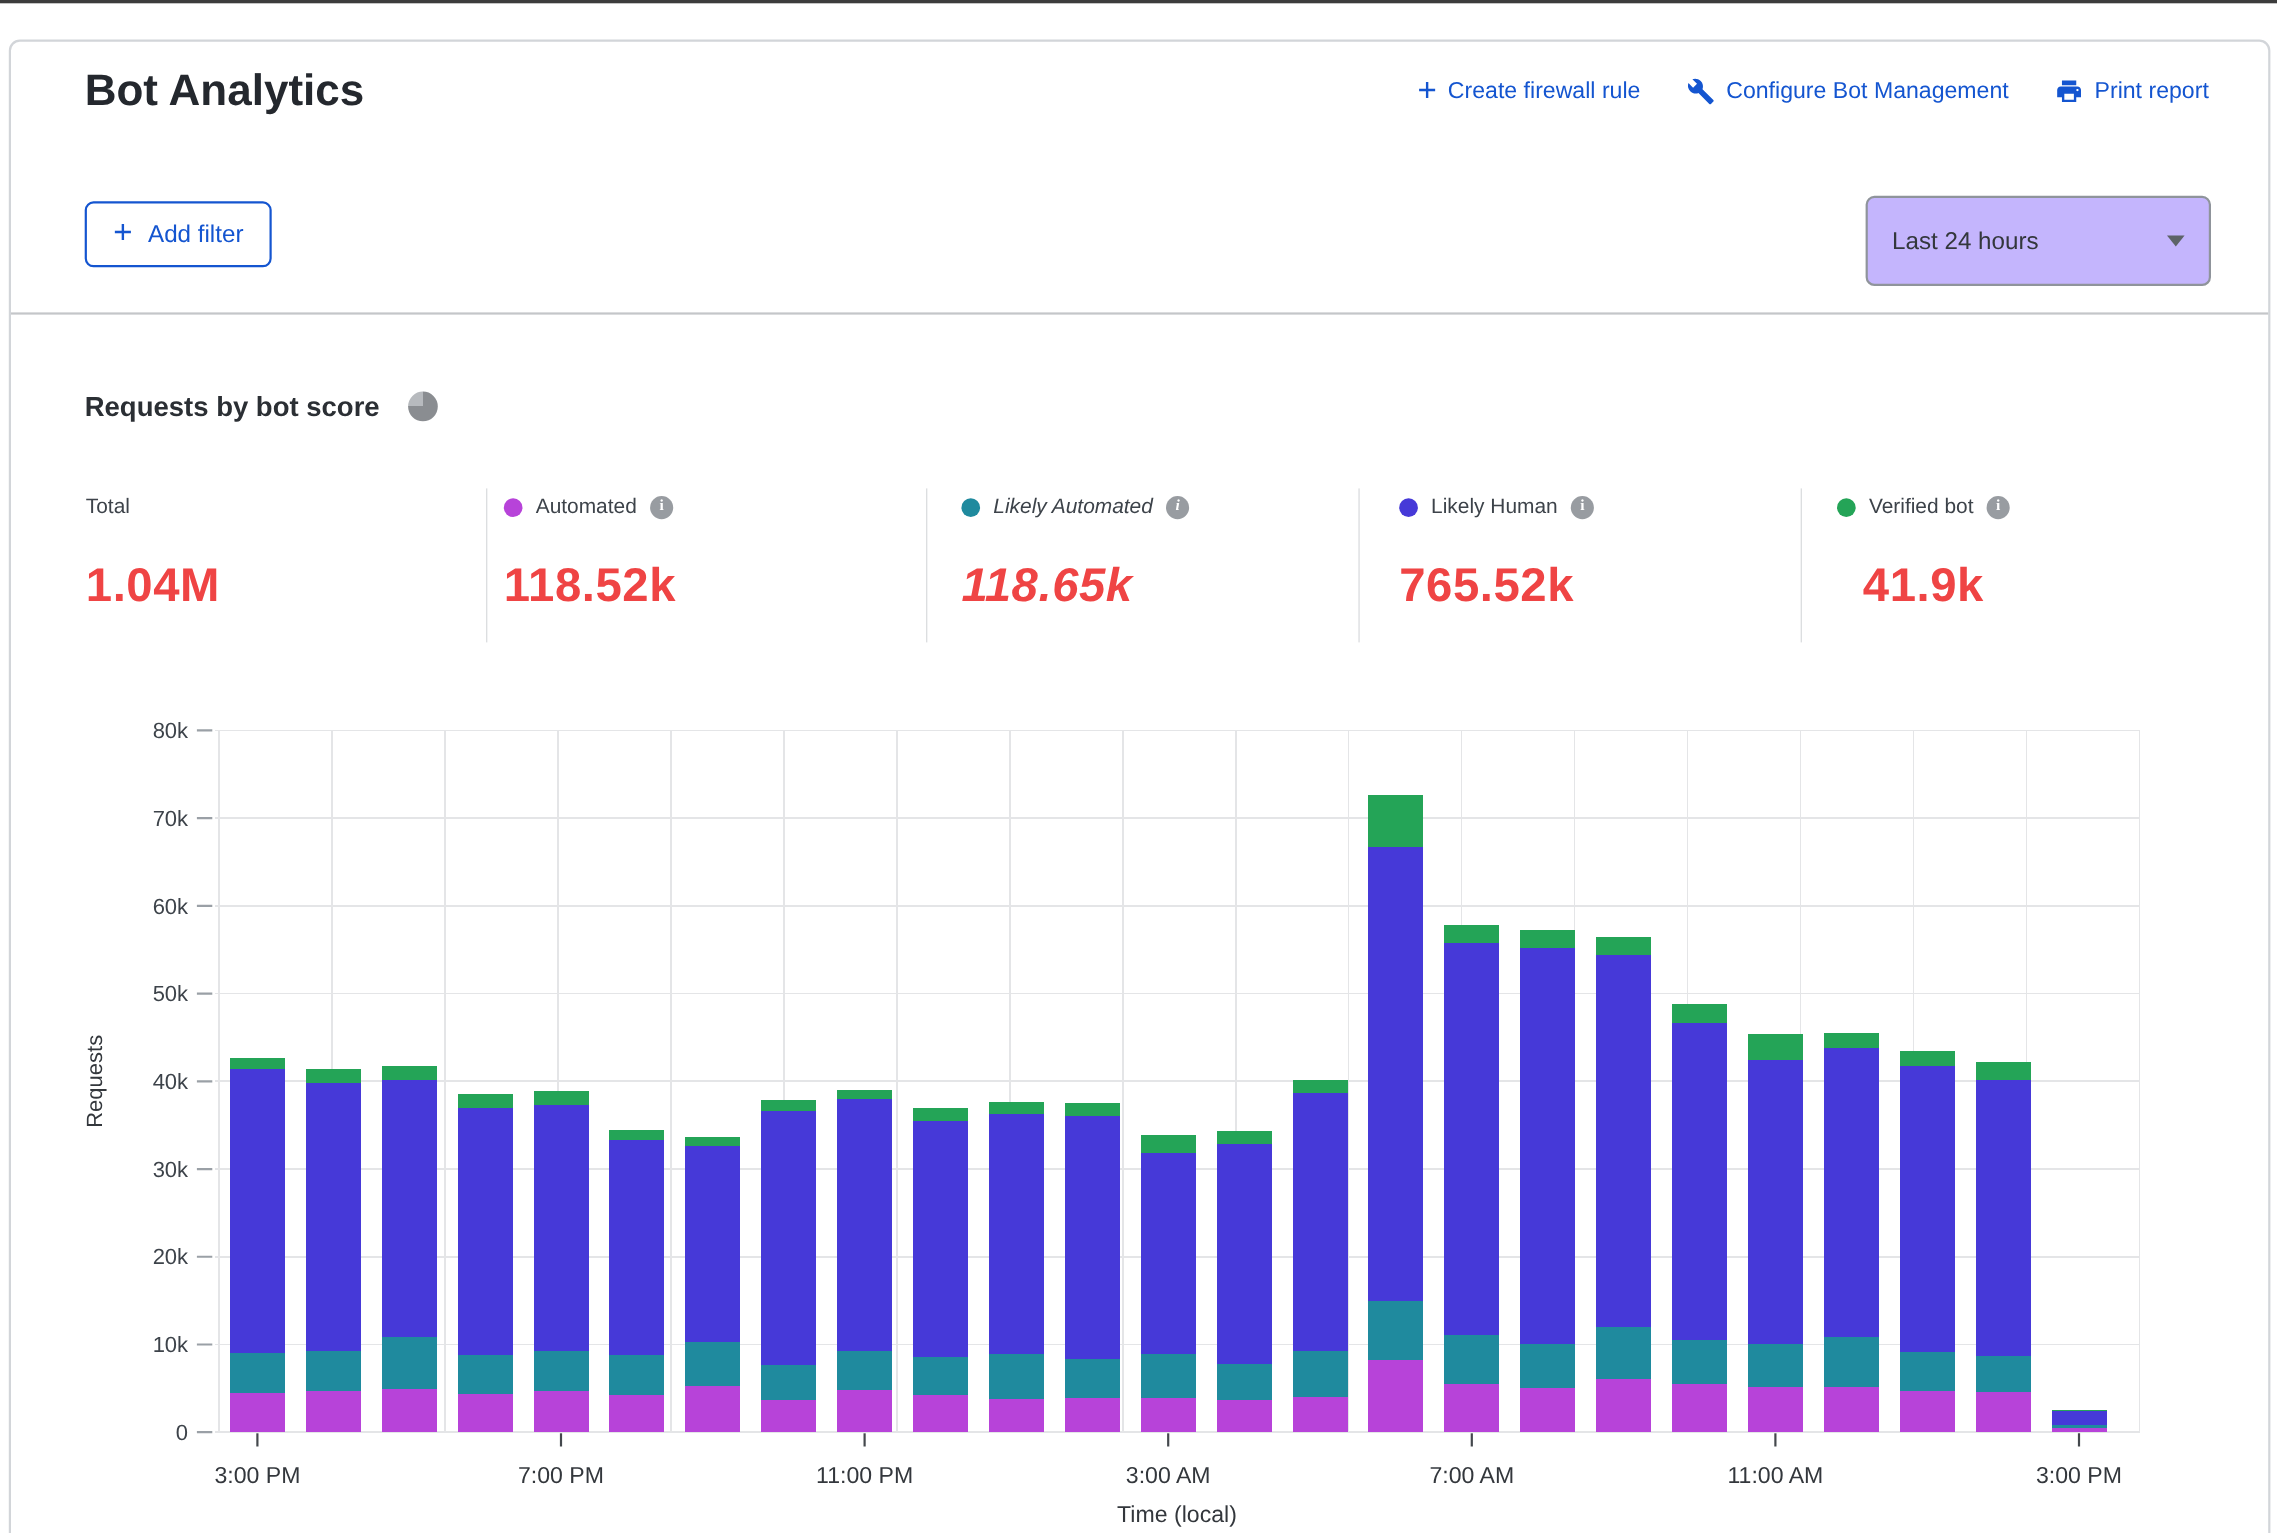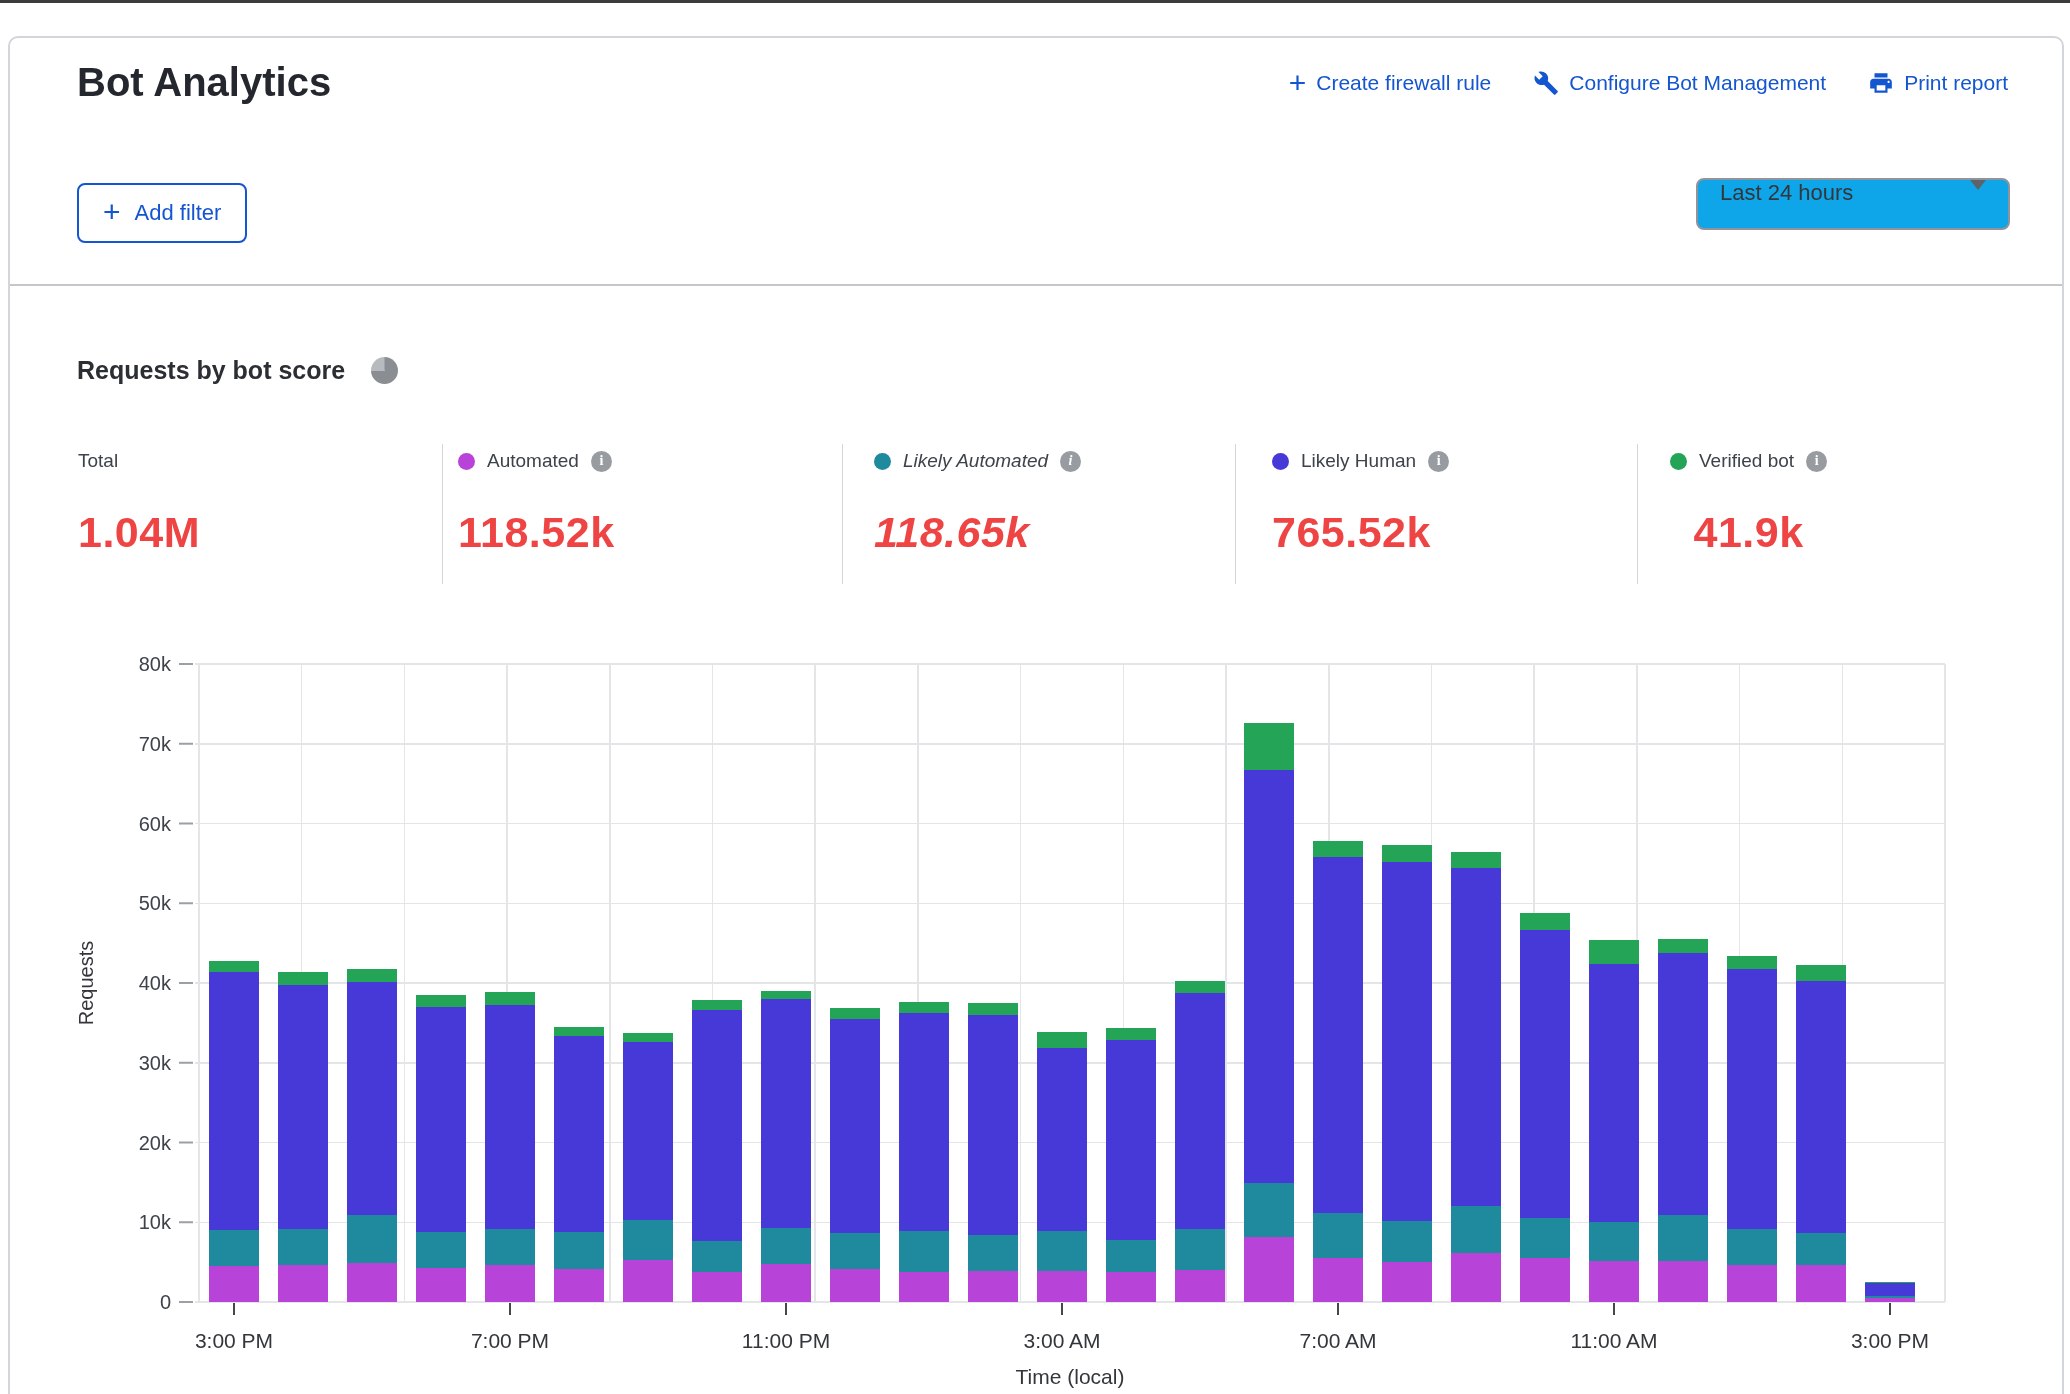--- a/index.html
+++ b/index.html
@@ -12,28 +12,28 @@
   .page-title { position:absolute; left:67px; top:22px; font-size:40px; font-weight:700; color:#24282e; }
   .actions { position:absolute; right:54px; top:32px; display:flex; align-items:center; gap:42px; }
   .action { display:flex; align-items:center; gap:10px; color:#1455d0; font-size:21px; cursor:pointer; text-decoration:none; }
   .action .plus { font-size:30px; font-weight:400; line-height:20px; }
   .action svg { display:block; }
   .add-filter { position:absolute; left:67px; top:145px; height:60px; padding:0 24px;
     display:inline-flex; align-items:center; gap:14px; background:#fff;
     border:2px solid #1455d0; border-radius:8px; color:#1455d0; font-size:22px; cursor:pointer;
     font-family:"Liberation Sans", sans-serif; }
   .add-filter .plus { font-size:30px; font-weight:400; margin-top:-3px; }
-  .select { position:absolute; right:52px; top:140px; width:314px; height:52px;
-    border:2px solid #8f949b; border-radius:8px; background:#0ea5e9; display:flex;
-    justify-content:space-between; padding:0 22px; font-size:22px; color:#33373c; cursor:pointer; }
+  .select { position:absolute; right:52px; top:140px; width:314px; height:82px;
+    border:2px solid #8f949b; border-radius:8px; background:#c4b5fd; display:flex;
+    align-items:center; justify-content:space-between; padding:0 22px; font-size:22px; color:#33373c; cursor:pointer; }
   .caret { width:0; height:0; border-left:8px solid transparent; border-right:8px solid transparent;
     border-top:10px solid #5d6368; }
   .divider { position:absolute; left:0; top:246px; width:100%; height:2px; background:#c4c6c9; }
   
-  .section-heading { position:absolute; left:67px; top:318px; display:flex; align-items:center; gap:26px; }
+  .section-heading { position:absolute; left:67px; top:318px; display:flex; gap:26px; }
   .section-heading h2 { font-size:25px; font-weight:700; color:#2b2f34; }
   .pie { width:27px; height:27px; border-radius:50%;
     background:conic-gradient(from 270deg, #b7babe 0deg 88deg, #8a8d91 92deg 360deg); }
   
   .stats { position:absolute; left:0; top:404px; width:100%; height:150px; }
   .stat { position:absolute; top:6px; }
   .stat-label-row { display:flex; align-items:center; gap:12px; height:26px; }
   .stat-label { font-size:19px; color:#3d434a; }
   .dot { width:17px; height:17px; border-radius:50%; background:#ccc; }
   .info { width:21px; height:21px; border-radius:50%; background:#989ca1; color:#fff;

